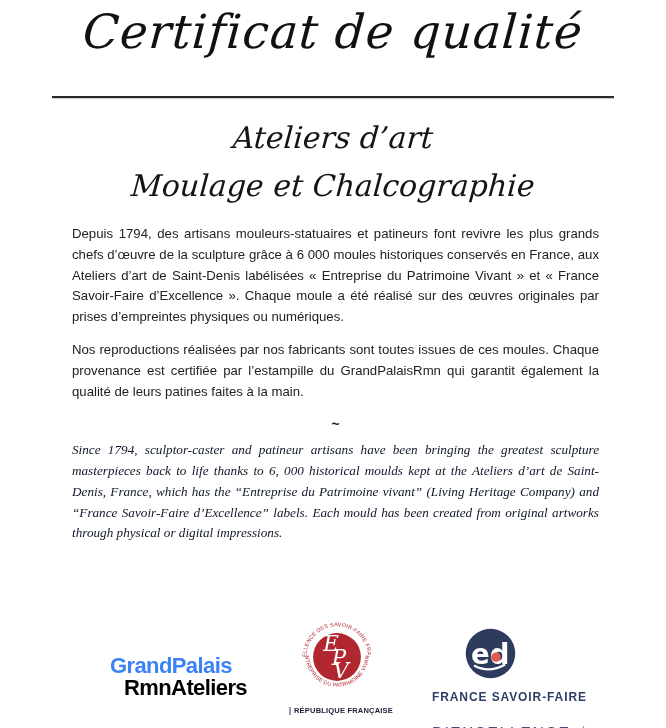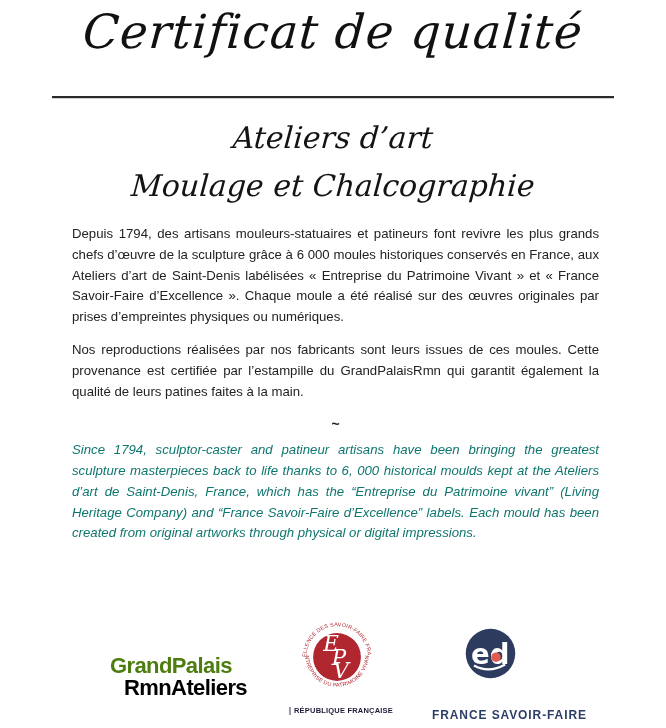--- a/index.html
+++ b/index.html
@@ -50,40 +50,40 @@
   .body-text {
     position: absolute;
     top: 224px; left: 72px;
     width: 527px;
     font-size: 13.2px;
     line-height: 20.8px;
     color: #222;
     text-align: justify;
   }
   .body-text p { margin-bottom: 12px; }
-  .para-en { font-style: italic; color: #0f766e; }
+  .para-en { font-style: italic; color: #0f172a; font-family: Liberation Serif, serif; }
   .tilde-sep {
     text-align: center;
     font-weight: bold;
     font-size: 14px;
     margin: 1px 0 5px 0;
     color: #222;
   }
 
   
   .gp-logo {
     position: absolute;
     top: 655px; left: 110px;
     font-weight: bold;
     font-size: 22px;
     letter-spacing: -0.6px;
     line-height: 22px;
     white-space: nowrap;
   }
-  .gp-line1 { color: #4d7c0f; }
+  .gp-line1 { color: #3b82f6; }
   .gp-line2 { color: #000000; margin-left: 14px; }
 
   
   .epv-wrap { position: absolute; top: 617px; left: 288px; width: 98px; }
   .epv-svg { display: block; width: 98px; height: 80px; }
   .rf-line {
     position: absolute;
     top: 89px; left: 0; width: 98px;
     display: flex; align-items: center; justify-content: center;
     gap: 3px;
@@ -99,21 +99,21 @@
     font-size: 7.5px;
     font-weight: bold;
     letter-spacing: 0.2px;
     color: #1b1b38;
   }
 
   
   .ed-wrap { position: absolute; top: 626px; left: 432px; width: 170px; }
   .ed-svg { display: block; width: 55px; height: 55px; margin-left: 31px; }
   .ed-line1 {
-    margin-top: 27px;
+    margin-top: 9px;
     font-size: 12px;
     font-weight: bold;
     letter-spacing: 0.9px;
     color: #2d3e66;
     white-space: nowrap;
   }
   .ed-line2 {
     margin-top: 19px;
     font-size: 15.5px;
     letter-spacing: 1.8px;
@@ -137,21 +137,21 @@
 
   <div class="cert-title">Certificat de qualité</div>
 
   <div class="rule"></div>
 
   <div class="cert-sub sub1">Ateliers d’art</div>
   <div class="cert-sub sub2">Moulage et Chalcographie</div>
 
   <div class="body-text">
     <p class="para-fr">Depuis 1794, des artisans mouleurs-statuaires et patineurs font revivre les plus grands chefs d’œuvre de la sculpture grâce à 6 000 moules historiques conservés en France, aux Ateliers d’art de Saint-Denis labélisées « Entreprise du Patrimoine Vivant » et « France Savoir-Faire d’Excellence ». Chaque moule a été réalisé sur des œuvres originales par prises d’empreintes physiques ou numériques.</p>
-    <p class="para-fr">Nos reproductions réalisées par nos fabricants sont leurs issues de ces moules. Cette provenance est certifiée par l’estampille du GrandPalaisRmn qui garantit également la qualité de leurs patines faites à la main.</p>
+    <p class="para-fr">Nos reproductions réalisées par nos fabricants sont toutes issues de ces moules. Chaque provenance est certifiée par l’estampille du GrandPalaisRmn qui garantit également la qualité de leurs patines faites à la main.</p>
     <div class="tilde-sep">~</div>
     <p class="para-en">Since 1794, sculptor-caster and patineur artisans have been bringing the greatest sculpture masterpieces back to life thanks to 6, 000 historical moulds kept at the Ateliers d’art de Saint-Denis, France, which has the “Entreprise du Patrimoine vivant” (Living Heritage Company) and “France Savoir-Faire d’Excellence” labels. Each mould has been created from original artworks through physical or digital impressions.</p>
   </div>
 
   <div class="gp-logo">
     <div class="gp-line1">GrandPalais</div>
     <div class="gp-line2">RmnAteliers</div>
   </div>
 
   <div class="epv-wrap">

